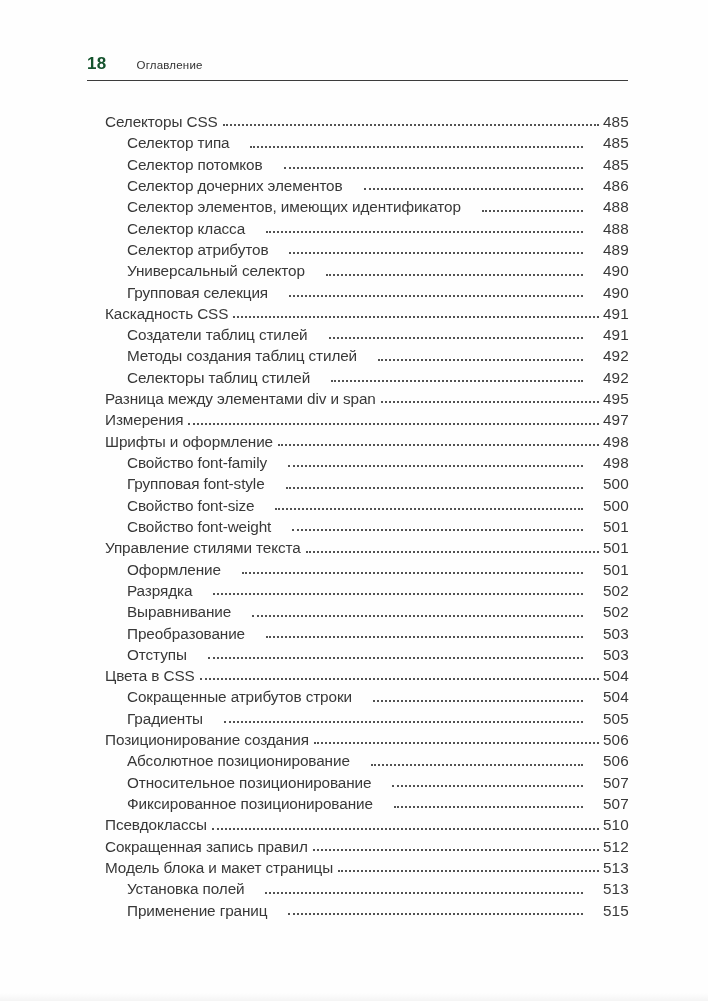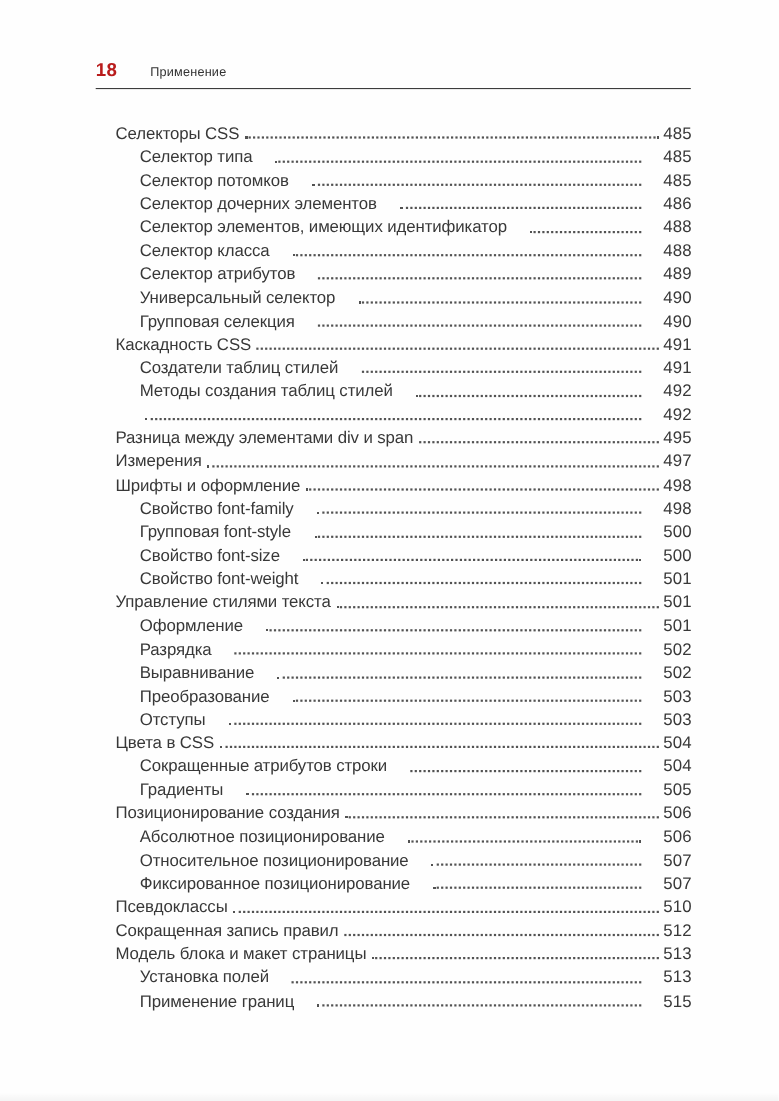--- a/index.html
+++ b/index.html
@@ -30,21 +30,21 @@
     left: 87px;
     top: 54px;
     width: 541px;
     display: flex;
     align-items: baseline;
   }
   .page-number {
     font-size: 17px;
     font-weight: 700;
     letter-spacing: 0.3px;
-    color: #b91c1c;
+    color: #14532d;
   }
   .running-head {
     font-size: 11.5px;
     margin-left: 30px;
     color: #323232;
     letter-spacing: 0.2px;
   }
   .rule {
     position: absolute;
     left: 87px;
@@ -87,21 +87,21 @@
     letter-spacing: 0.2px;
   }
 </style>
 </head>
 <body>
 
 <div class="page">
 
   <header class="header">
     <span class="page-number">18</span>
-    <span class="running-head">Применение</span>
+    <span class="running-head">Оглавление</span>
   </header>
 
   <hr class="rule">
 
   <main class="toc" id="toc">
       <div class="entry l1">
         <span class="t">Селекторы CSS</span>
         <span class="leader"></span>
         <span class="p">485</span>
       </div>
@@ -154,20 +154,21 @@
         <span class="t">Создатели таблиц стилей</span>
         <span class="leader"></span>
         <span class="p">491</span>
       </div>
       <div class="entry l2">
         <span class="t">Методы создания таблиц стилей</span>
         <span class="leader"></span>
         <span class="p">492</span>
       </div>
       <div class="entry l2">
+        <span class="t">Селекторы таблиц стилей</span>
         <span class="leader"></span>
         <span class="p">492</span>
       </div>
       <div class="entry l1">
         <span class="t">Разница между элементами div и span</span>
         <span class="leader"></span>
         <span class="p">495</span>
       </div>
       <div class="entry l1">
         <span class="t">Измерения</span>

